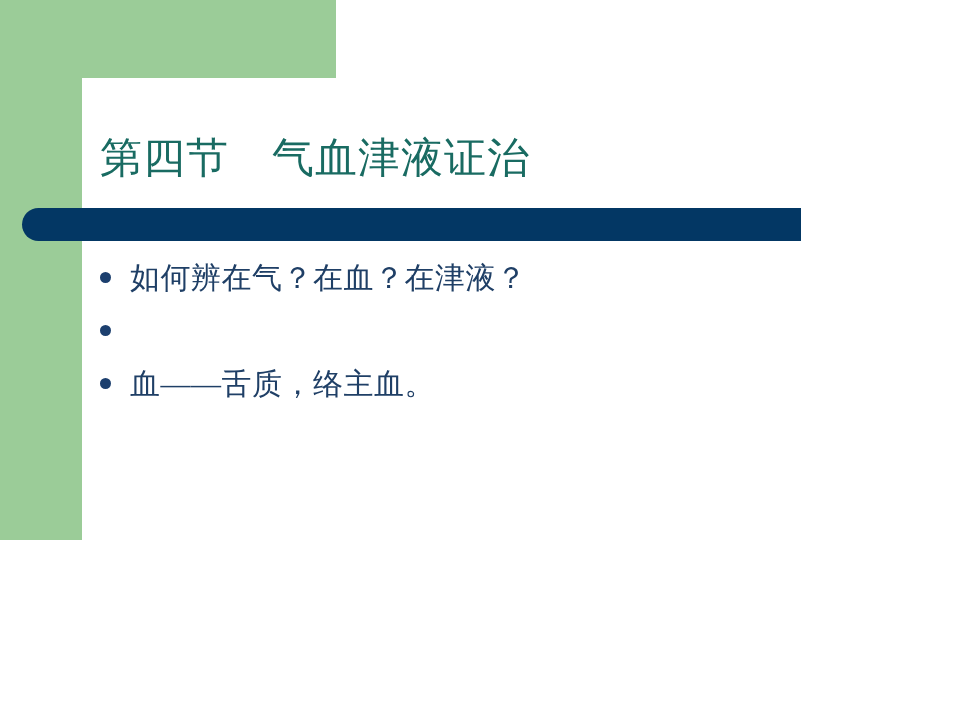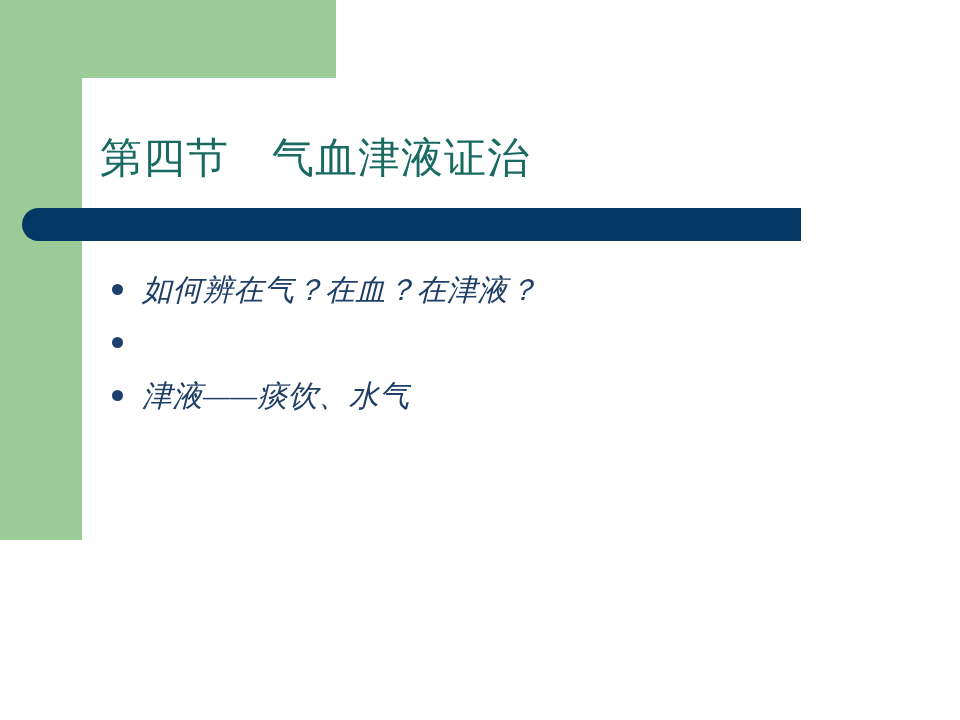--- a/index.html
+++ b/index.html
@@ -73,24 +73,23 @@
     letter-spacing: 1px;
     white-space: pre;
   }
 
   
   .body-list {
     position: absolute;
     left: 100px;
     top: 258px;
     width: 800px;
-    margin: 12px;
+    margin: 0;
     padding: 0;
     list-style: none;
-    font-style: italic;
   }
   .bullet-row {
     display: flex;
     align-items: flex-start;
     height: 53px;
   }
   .bullet-dot {
     flex: 0 0 auto;
     width: 11px;
     height: 11px;
@@ -124,17 +123,17 @@
   <ul class="body-list">
     <li class="bullet-row">
       <span class="bullet-dot"></span>
       <span class="bullet-text">如何辨在气？在血？在津液？</span>
     </li>
     <li class="bullet-row">
       <span class="bullet-dot"></span>
     </li>
     <li class="bullet-row">
       <span class="bullet-dot"></span>
-      <span class="bullet-text">津液——痰饮、水气</span>
+      <span class="bullet-text">血——舌质，络主血。</span>
     </li>
   </ul>
 
 </div>
 
 </body></html>

